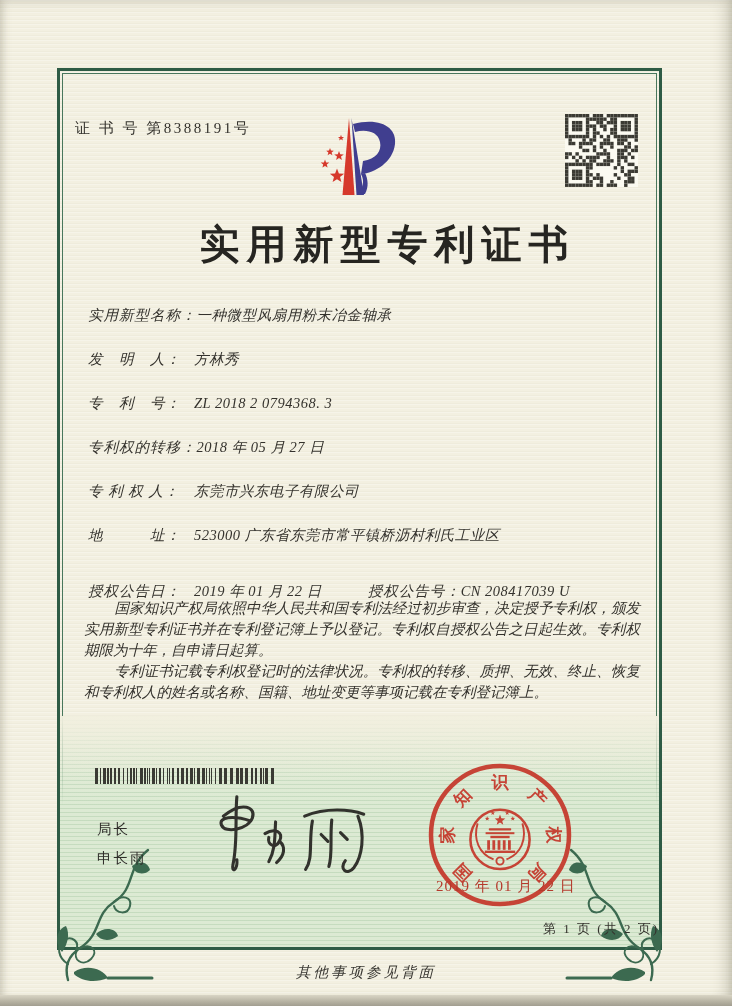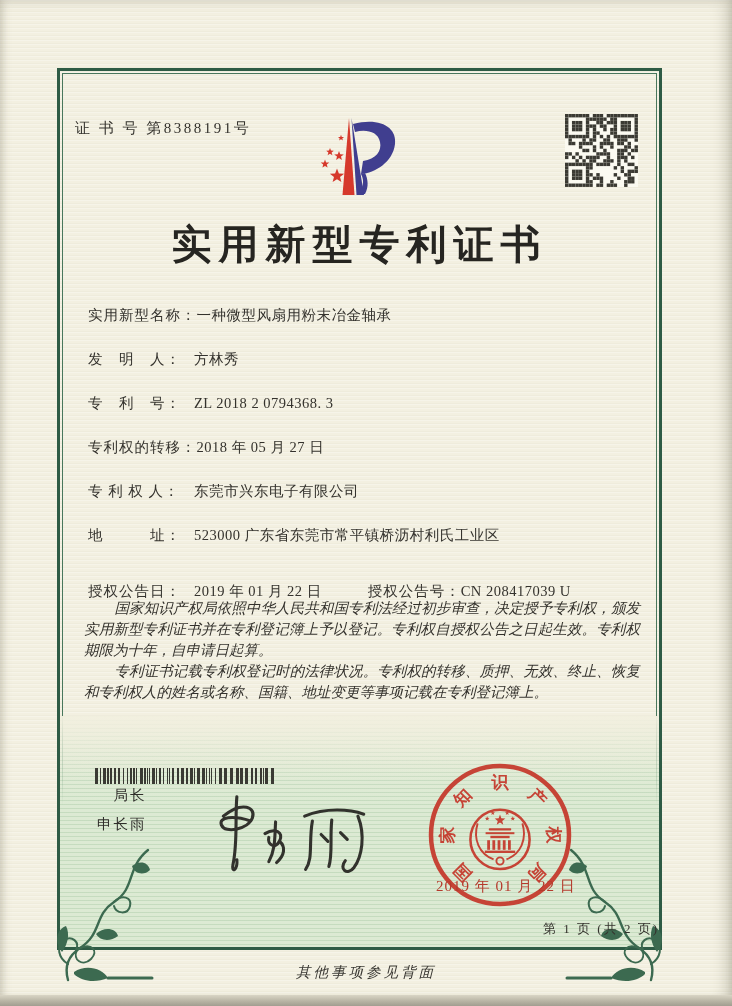--- a/index.html
+++ b/index.html
@@ -16,37 +16,37 @@
     background:linear-gradient(180deg,#d9d5c5 0,#b6b2a2 60%,#a29e90 100%);}
   .frame{
     position:absolute; left:57px; top:68px; width:599px; height:876px;
     border:3px solid #2e5b45;
   }
   .frame::before{content:"";position:absolute;inset:2px;border:1px solid #49775c;pointer-events:none;}
   .cert-no{position:absolute;left:15px;top:48px;font-size:15px;letter-spacing:2.5px;color:#35332e;}
   .logo{position:absolute;left:245px;top:40px;}
   .qr{position:absolute;left:505px;top:43px;}
   .title{position:absolute;left:0;top:146px;width:100%;text-align:center;
-    font-size:40px;font-weight:600;letter-spacing:7px;color:#262521;}
-  .fields{position:absolute;left:28px;top:234px;right:18px;}
+    font-size:40px;font-weight:600;letter-spacing:7px;color:#262521;padding-left:28px;}
+  .fields{position:absolute;left:28px;top:234px;right:18px;font-style:italic;}
   .frow{display:flex;align-items:baseline;font-size:14.5px;line-height:20px;margin-bottom:24px;color:#34322d;}
   .flabel{flex:none;min-width:106px;letter-spacing:1px;}
   .fvalue{letter-spacing:.5px;text-align:center;}
   .flabel2{margin-left:46px;letter-spacing:1px;margin-top:12px;}
   .paras{position:absolute;left:24px;top:527px;width:556px;font-size:14.5px;line-height:21px;
     text-align:justify;font-style:italic;color:#33312c;}
   .paras p{margin:0;text-indent:2.1em;}
   .band{position:absolute;left:0;top:645px;width:100%;height:231px;
     background:
       linear-gradient(180deg, rgba(243,240,224,.95) 0, rgba(243,240,224,0) 64px),
       repeating-linear-gradient(180deg, rgba(105,160,110,.20) 0 1px, rgba(220,234,214,0) 1px 4px),
       linear-gradient(180deg, rgba(216,231,207,.45) 0, #dcead3 90px);}
   .barcode{position:absolute;left:35px;top:697px;}
-  .signer{position:absolute;left:37px;top:715px;font-family:Liberation Mono, monospace;
-    font-size:14.5px;color:#2f2e2a;letter-spacing:2px;text-align:right;}
+  .signer{position:absolute;left:37px;top:749px;font-family:Liberation Mono, monospace;
+    font-size:14.5px;color:#2f2e2a;letter-spacing:2px;}
   .signer div{margin-bottom:10px;}
   .sig{position:absolute;left:145px;top:718px;}
   .seal{position:absolute;left:366px;top:690px;opacity:.93;}
   .seal-date{position:absolute;left:376px;top:806px;font-size:15px;color:#b53a2c;letter-spacing:1px;white-space:nowrap;}
   .page-info{position:absolute;left:0;top:849px;width:100%;text-align:right;font-size:13px;letter-spacing:2px;color:#34322d;}
   .flourish{position:absolute;}
   .flourish.fl-left{left:-8px;top:775px;}
   .flourish.fl-right{right:-8px;top:775px;transform:scaleX(-1);}
   .back-note{position:absolute;left:0;top:963px;width:100%;text-align:center;
     font-size:14.5px;font-style:italic;letter-spacing:3px;color:#3a3833;}

